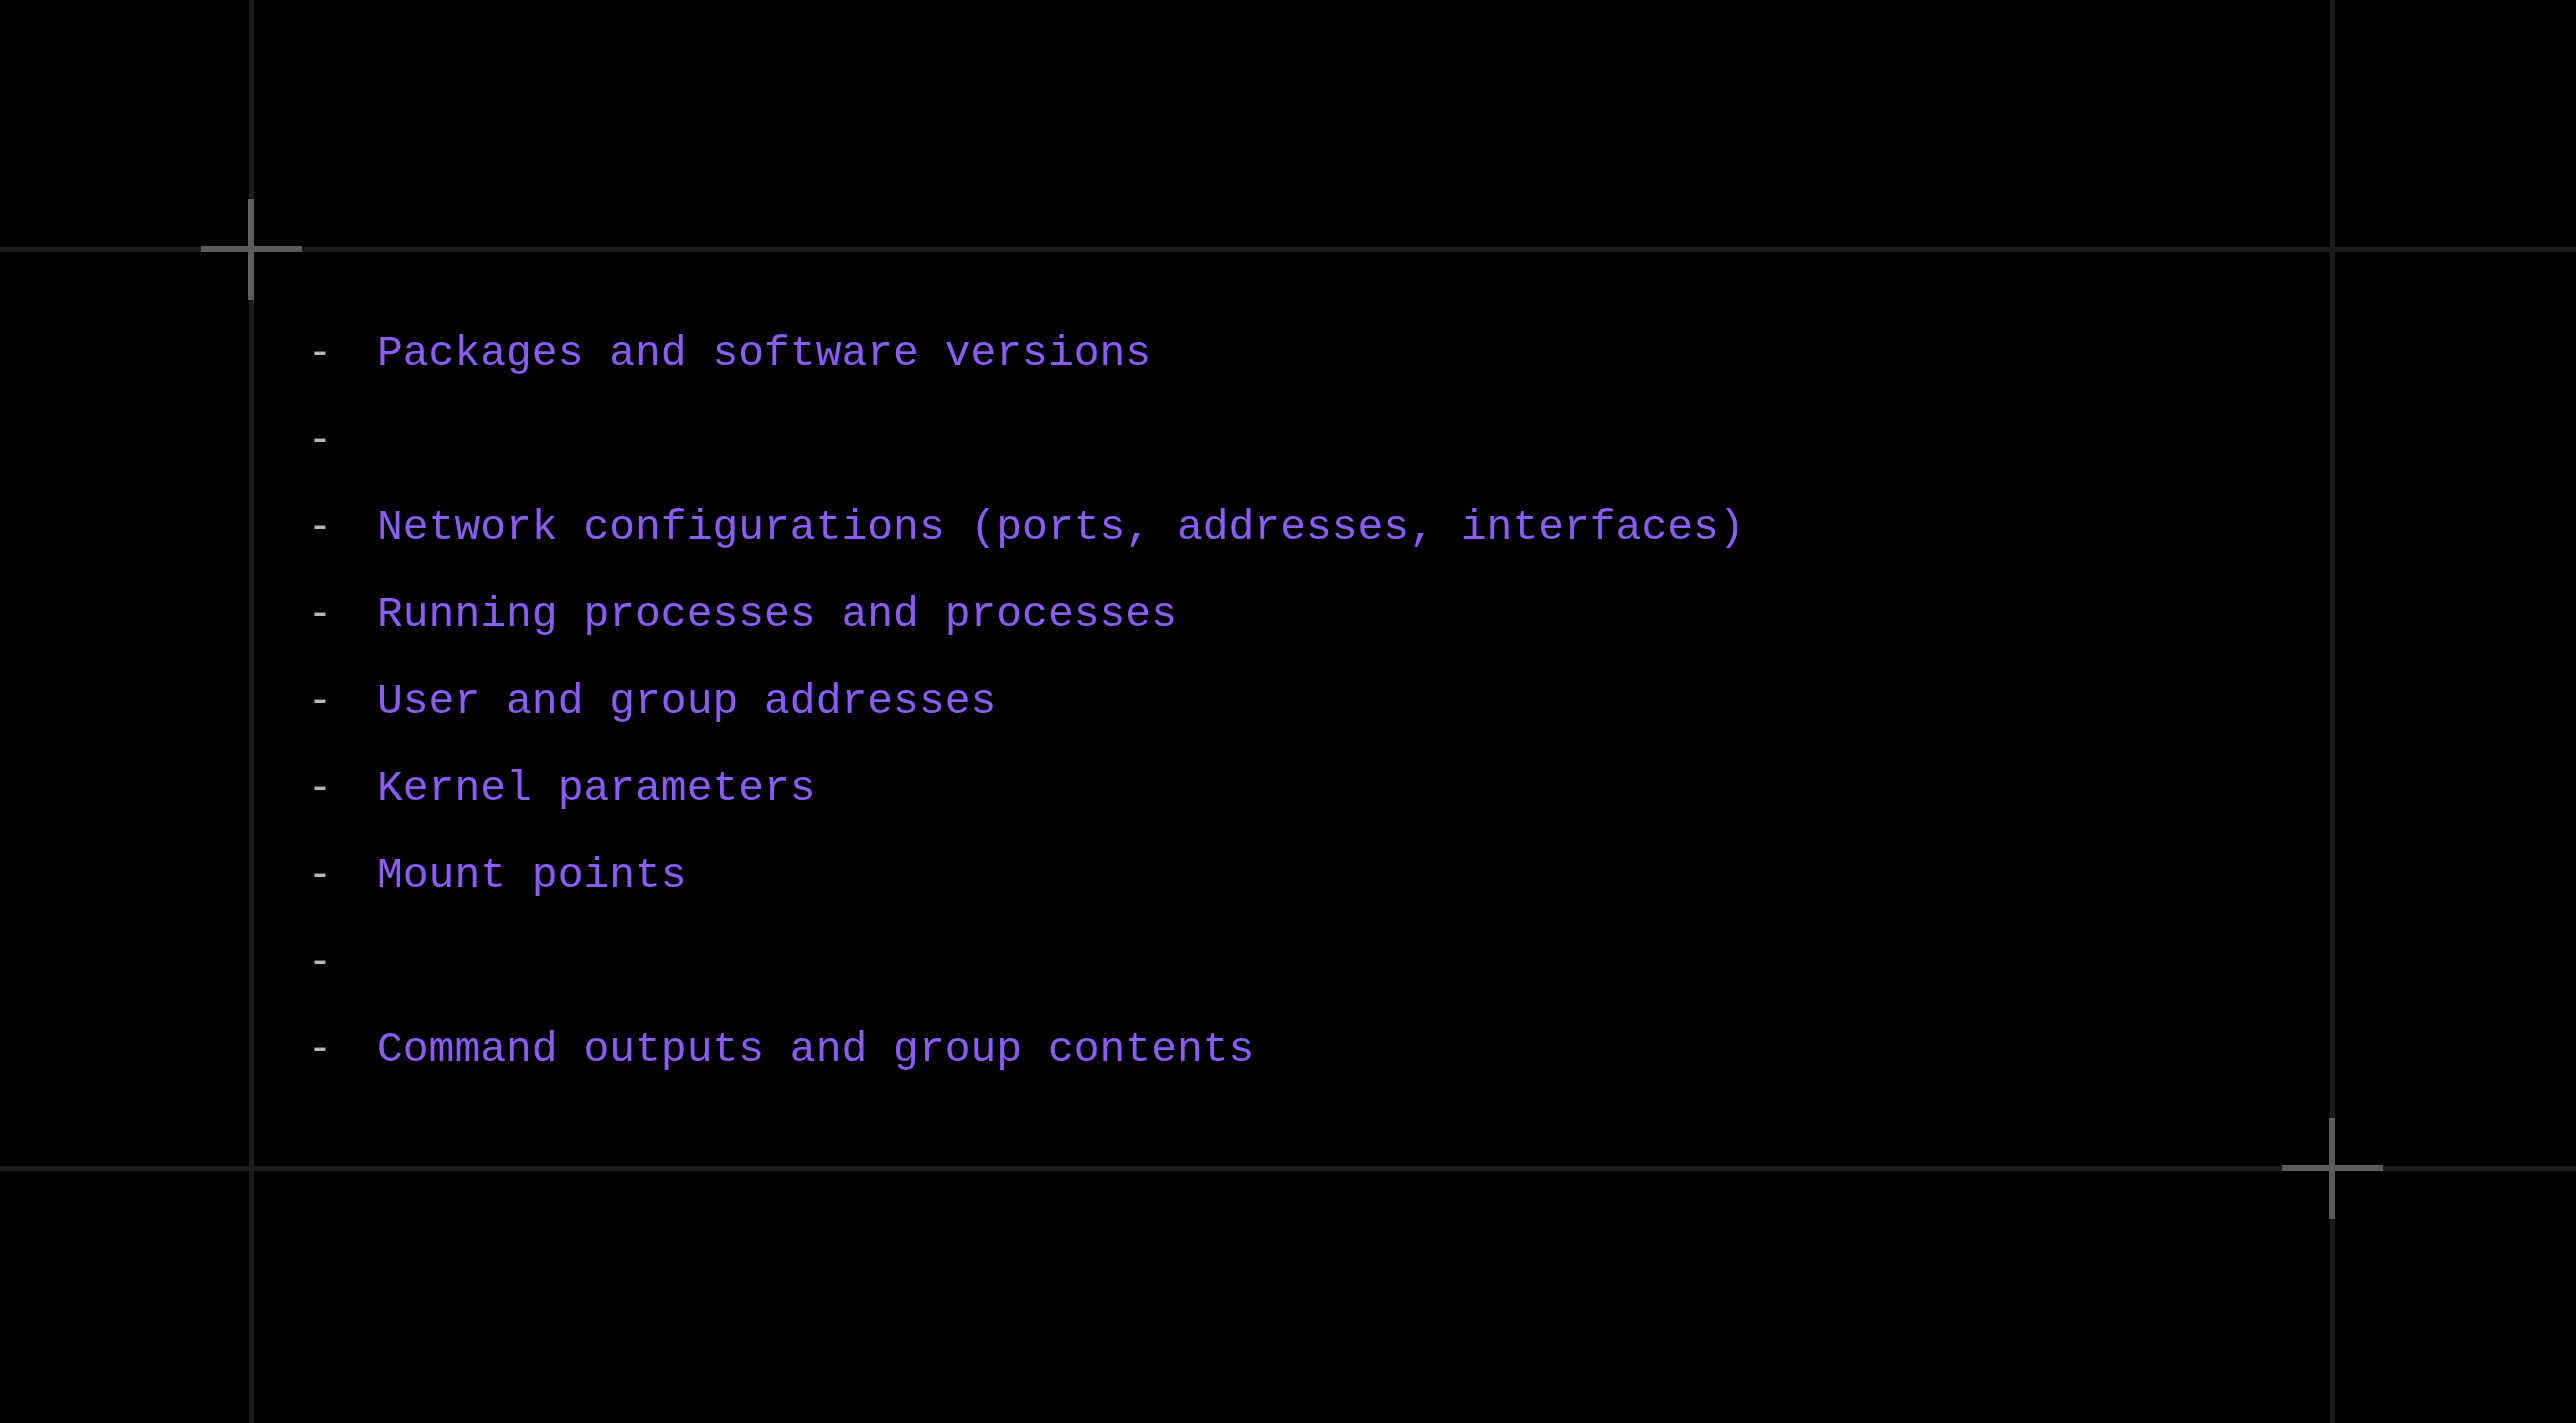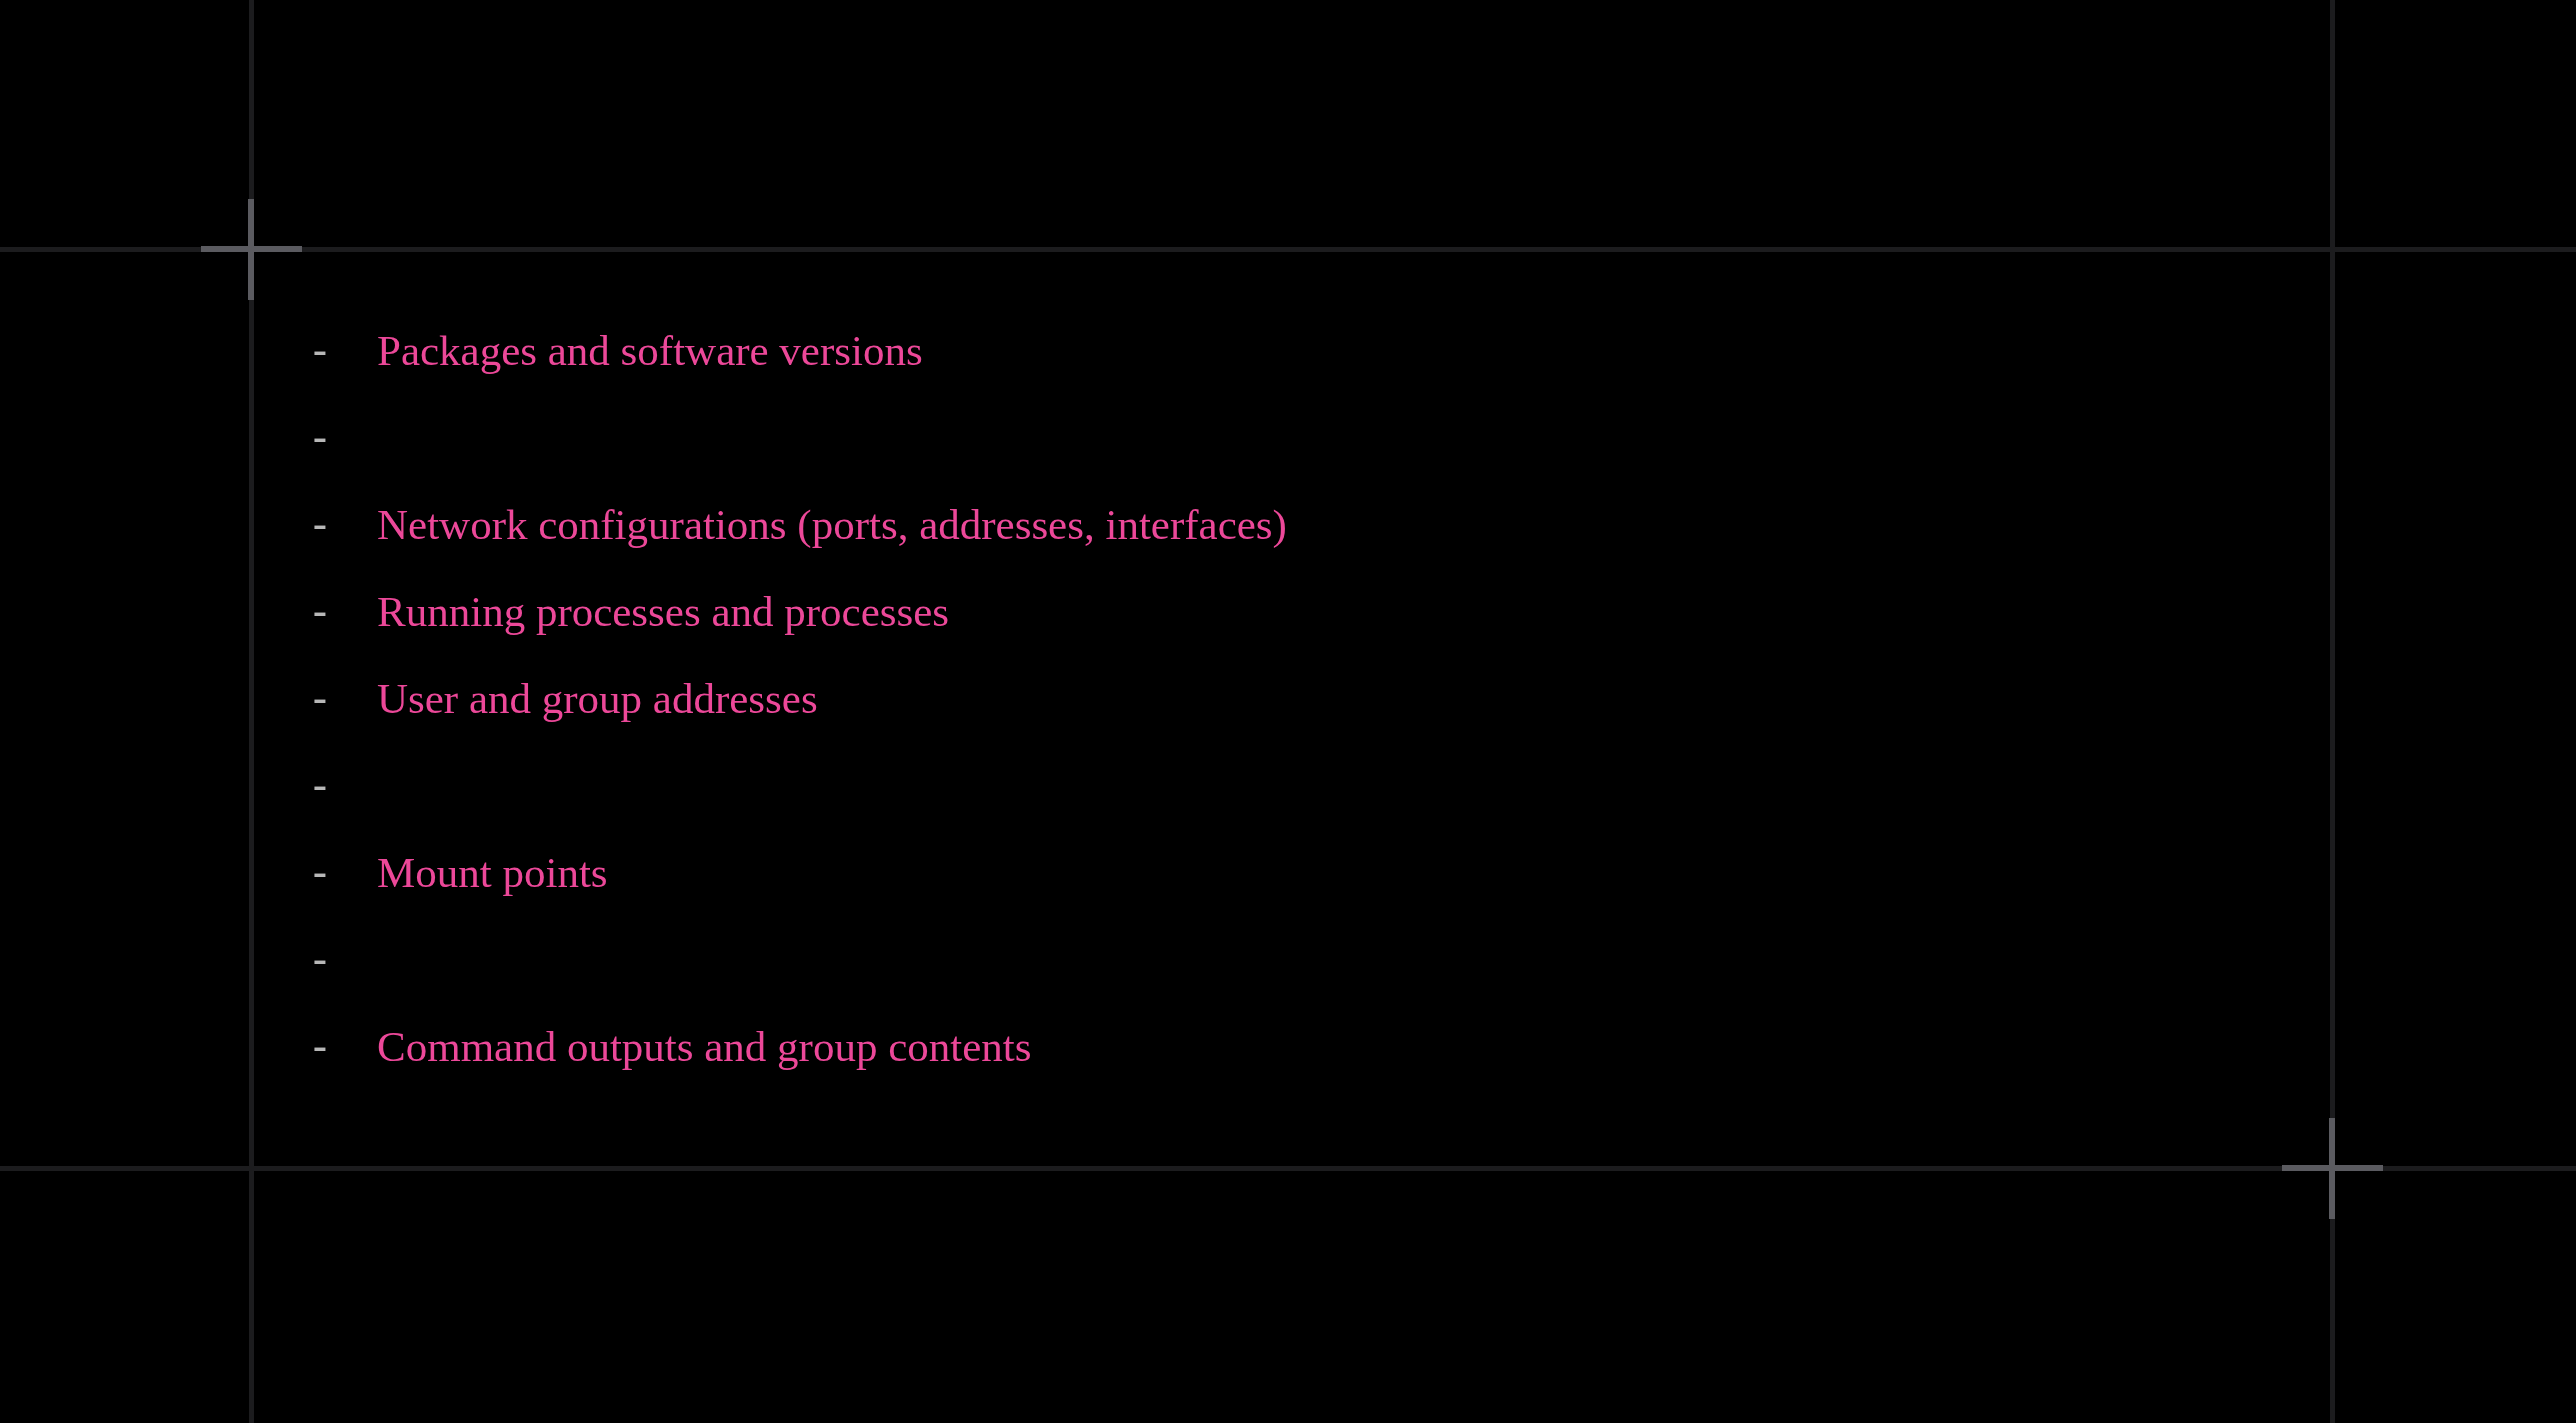--- a/index.html
+++ b/index.html
@@ -75,24 +75,24 @@
     white-space: pre;
   }
   .bullet-dash {
     color: #b7b7b7;
     font-size: 43px;
     font-family: "DejaVu Sans Mono", monospace;
     width: 70px;
     flex: 0 0 70px;
   }
   .bullet-text {
-    color: #ec4899;
+    color: #8b5cf6;
     font-size: 43px;
     letter-spacing: 0px;
-    font-family: Liberation Serif, serif;
+    font-family: Liberation Mono, monospace;
   }
 </style>
 </head>
 <body>
 
 <div id="screen">
 
   <div class="guide-v" style="left:249px;"></div>
   <div class="guide-v" style="left:2330px;"></div>
   <div class="guide-h" style="top:247px;"></div>
@@ -128,20 +128,21 @@
       <span class="bullet-text">Running processes and processes</span>
     </div>
 
     <div class="bullet-row">
       <span class="bullet-dash">-</span>
       <span class="bullet-text">User and group addresses</span>
     </div>
 
     <div class="bullet-row">
       <span class="bullet-dash">-</span>
+      <span class="bullet-text">Kernel parameters</span>
     </div>
 
     <div class="bullet-row">
       <span class="bullet-dash">-</span>
       <span class="bullet-text">Mount points</span>
     </div>
 
     <div class="bullet-row">
       <span class="bullet-dash">-</span>
     </div>

